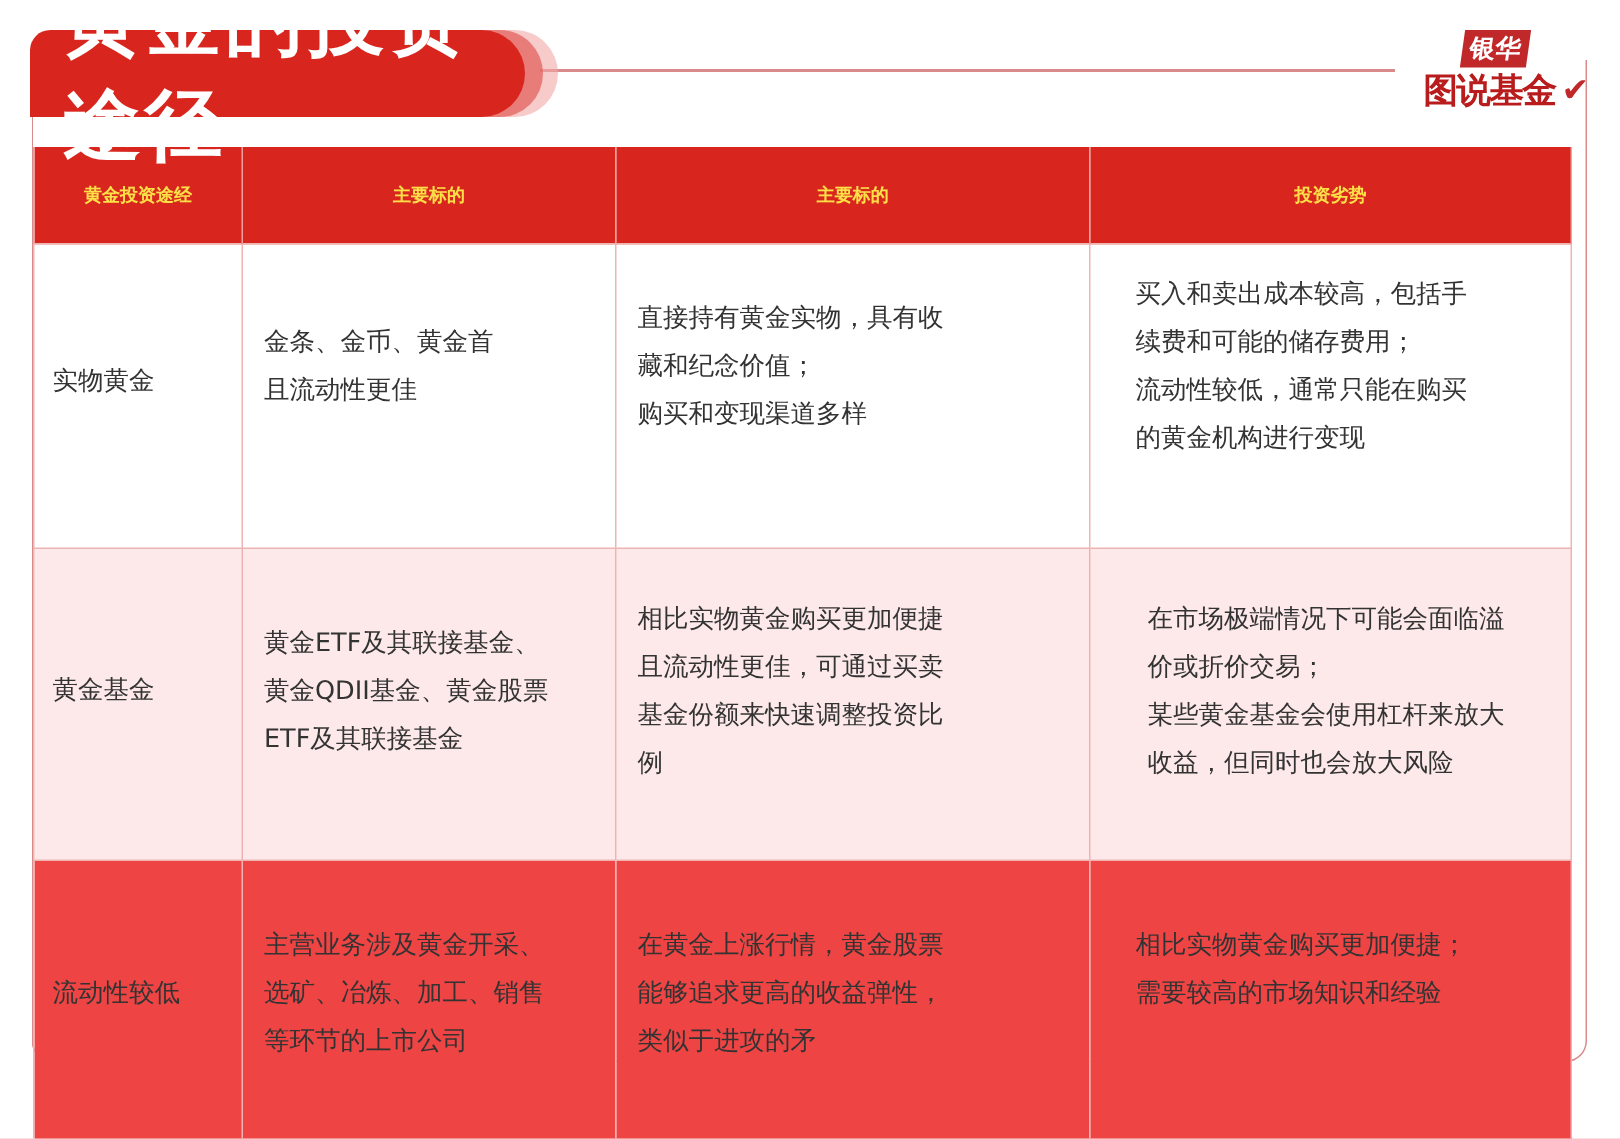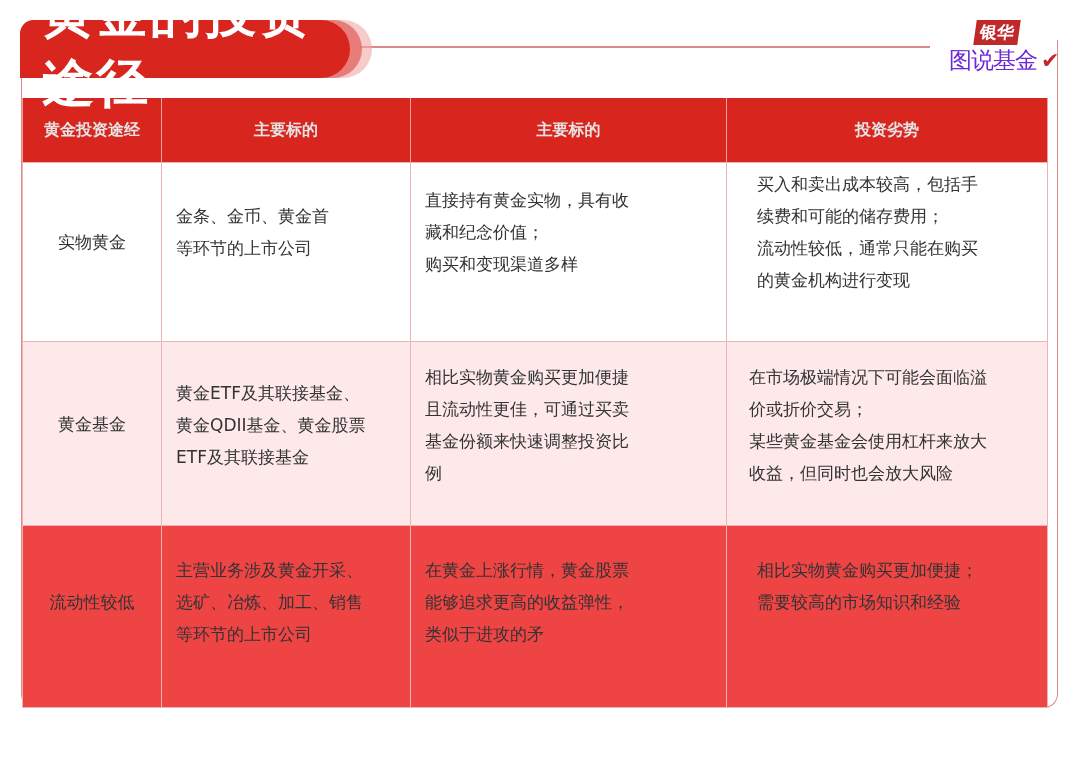--- a/index.html
+++ b/index.html
@@ -12,28 +12,28 @@
                   display: flex; align-items: center; padding-left: 22px; box-sizing: border-box; }
   .title-ghost1 { position: absolute; left: 40px; top: 20px; height: 58px; width: 322px; background: #e35a55;
                   border-radius: 0 30px 30px 0; z-index: 2; opacity: .7; }
   .title-ghost2 { position: absolute; left: 50px; top: 20px; height: 58px; width: 322px; background: #f0a9a6;
                   border-radius: 0 30px 30px 0; z-index: 1; opacity: .6; }
   .title-text { color: #ffffff; font-size: 52px; font-weight: bold; letter-spacing: 2px; }
   .title-line { position: absolute; left: 360px; top: 46px; width: 570px; height: 1.5px; background: #d98a8a; }
   .logo { position: absolute; left: 945px; top: 20px; width: 120px; height: 60px; }
   .logo-top { position: absolute; left: 30px; top: 0; background: #c0282a; color: #fff; font-size: 17px;
               font-weight: bold; padding: 1px 5px; transform: skewX(-8deg); }
-  .logo-bottom { position: absolute; left: 4px; top: 25px; color: #6d28d9; font-size: 23px; font-weight: normal; letter-spacing: -1px; }
+  .logo-bottom { position: absolute; left: 4px; top: 25px; color: #b91c1c; font-size: 23px; font-weight: bold; letter-spacing: -1px; }
   .logo-check { position: absolute; left: 96px; top: 28px; color: #c0282a; font-size: 22px; font-weight: bold; }
   table { position: absolute; left: 22px; top: 98px; border-collapse: collapse; table-layout: fixed; width: 1025px; }
-  th { background: #d8261f; color: #e5e5e5; font-size: 16px; font-weight: bold; height: 62px;
+  th { background: #d8261f; color: #fde047; font-size: 12px; font-weight: bold; height: 62px;
        border-left: 1.5px solid #eea0a0; border-right: 1.5px solid #eea0a0; }
   td { border: 1.5px solid #eeb3b3; font-size: 17px; line-height: 32px; color: #333; vertical-align: middle;
        padding: 0 14px 0 14px; }
-  td.name { text-align: center; padding: 0; }
+  td.name { text-align: left; padding: 12px; }
   tr.r1 td { height: 178px; background: #fff; }
   tr.r2 td { height: 183px; background: #fde9e9; }
   tr.r3 td { height: 181px; background: #ef4444; }
   .cell-inner { white-space: pre-line; }
   td.adv { padding-right: 18px; }
   td.dis { padding-left: 30px; padding-right: 20px; margin-left: 34px; }
   tr.r1 td .cell-inner { margin-top: -40px; }
   tr.r2 td .cell-inner { margin-top: -18px; }
   tr.r3 td .cell-inner { margin-top: -30px; }
   tr.r1 td.name .cell-inner, tr.r2 td.name .cell-inner { margin-top: -20px; }
@@ -70,21 +70,21 @@
       <th>投资劣势</th>
     </tr>
   </thead>
   <tbody>
     <tr class="r1">
       <td class="name">
           <div class="cell-inner">实物黄金</div>
         </td>
       <td>
           <div class="cell-inner">金条、金币、黄金首
-等环节的上市公司</div>
+且流动性更佳</div>
         </td>
       <td class="adv">
           <div class="cell-inner">直接持有黄金实物，具有收
 藏和纪念价值；
 购买和变现渠道多样</div>
         </td>
       <td class="dis">
           <div class="cell-inner">买入和卖出成本较高，包括手
 续费和可能的储存费用；
 流动性较低，通常只能在购买
@@ -99,21 +99,21 @@
           <div class="cell-inner">黄金ETF及其联接基金、
 黄金QDII基金、黄金股票
 ETF及其联接基金</div>
         </td>
       <td class="adv">
           <div class="cell-inner">相比实物黄金购买更加便捷
 且流动性更佳，可通过买卖
 基金份额来快速调整投资比
 例</div>
         </td>
-      <td class="dis" style="padding-left:22px">
+      <td class="dis" style="padding-left:38px">
           <div class="cell-inner">在市场极端情况下可能会面临溢
 价或折价交易；
 某些黄金基金会使用杠杆来放大
 收益，但同时也会放大风险</div>
         </td>
     </tr>
     <tr class="r3">
       <td class="name">
           <div class="cell-inner">流动性较低</div>
         </td>

